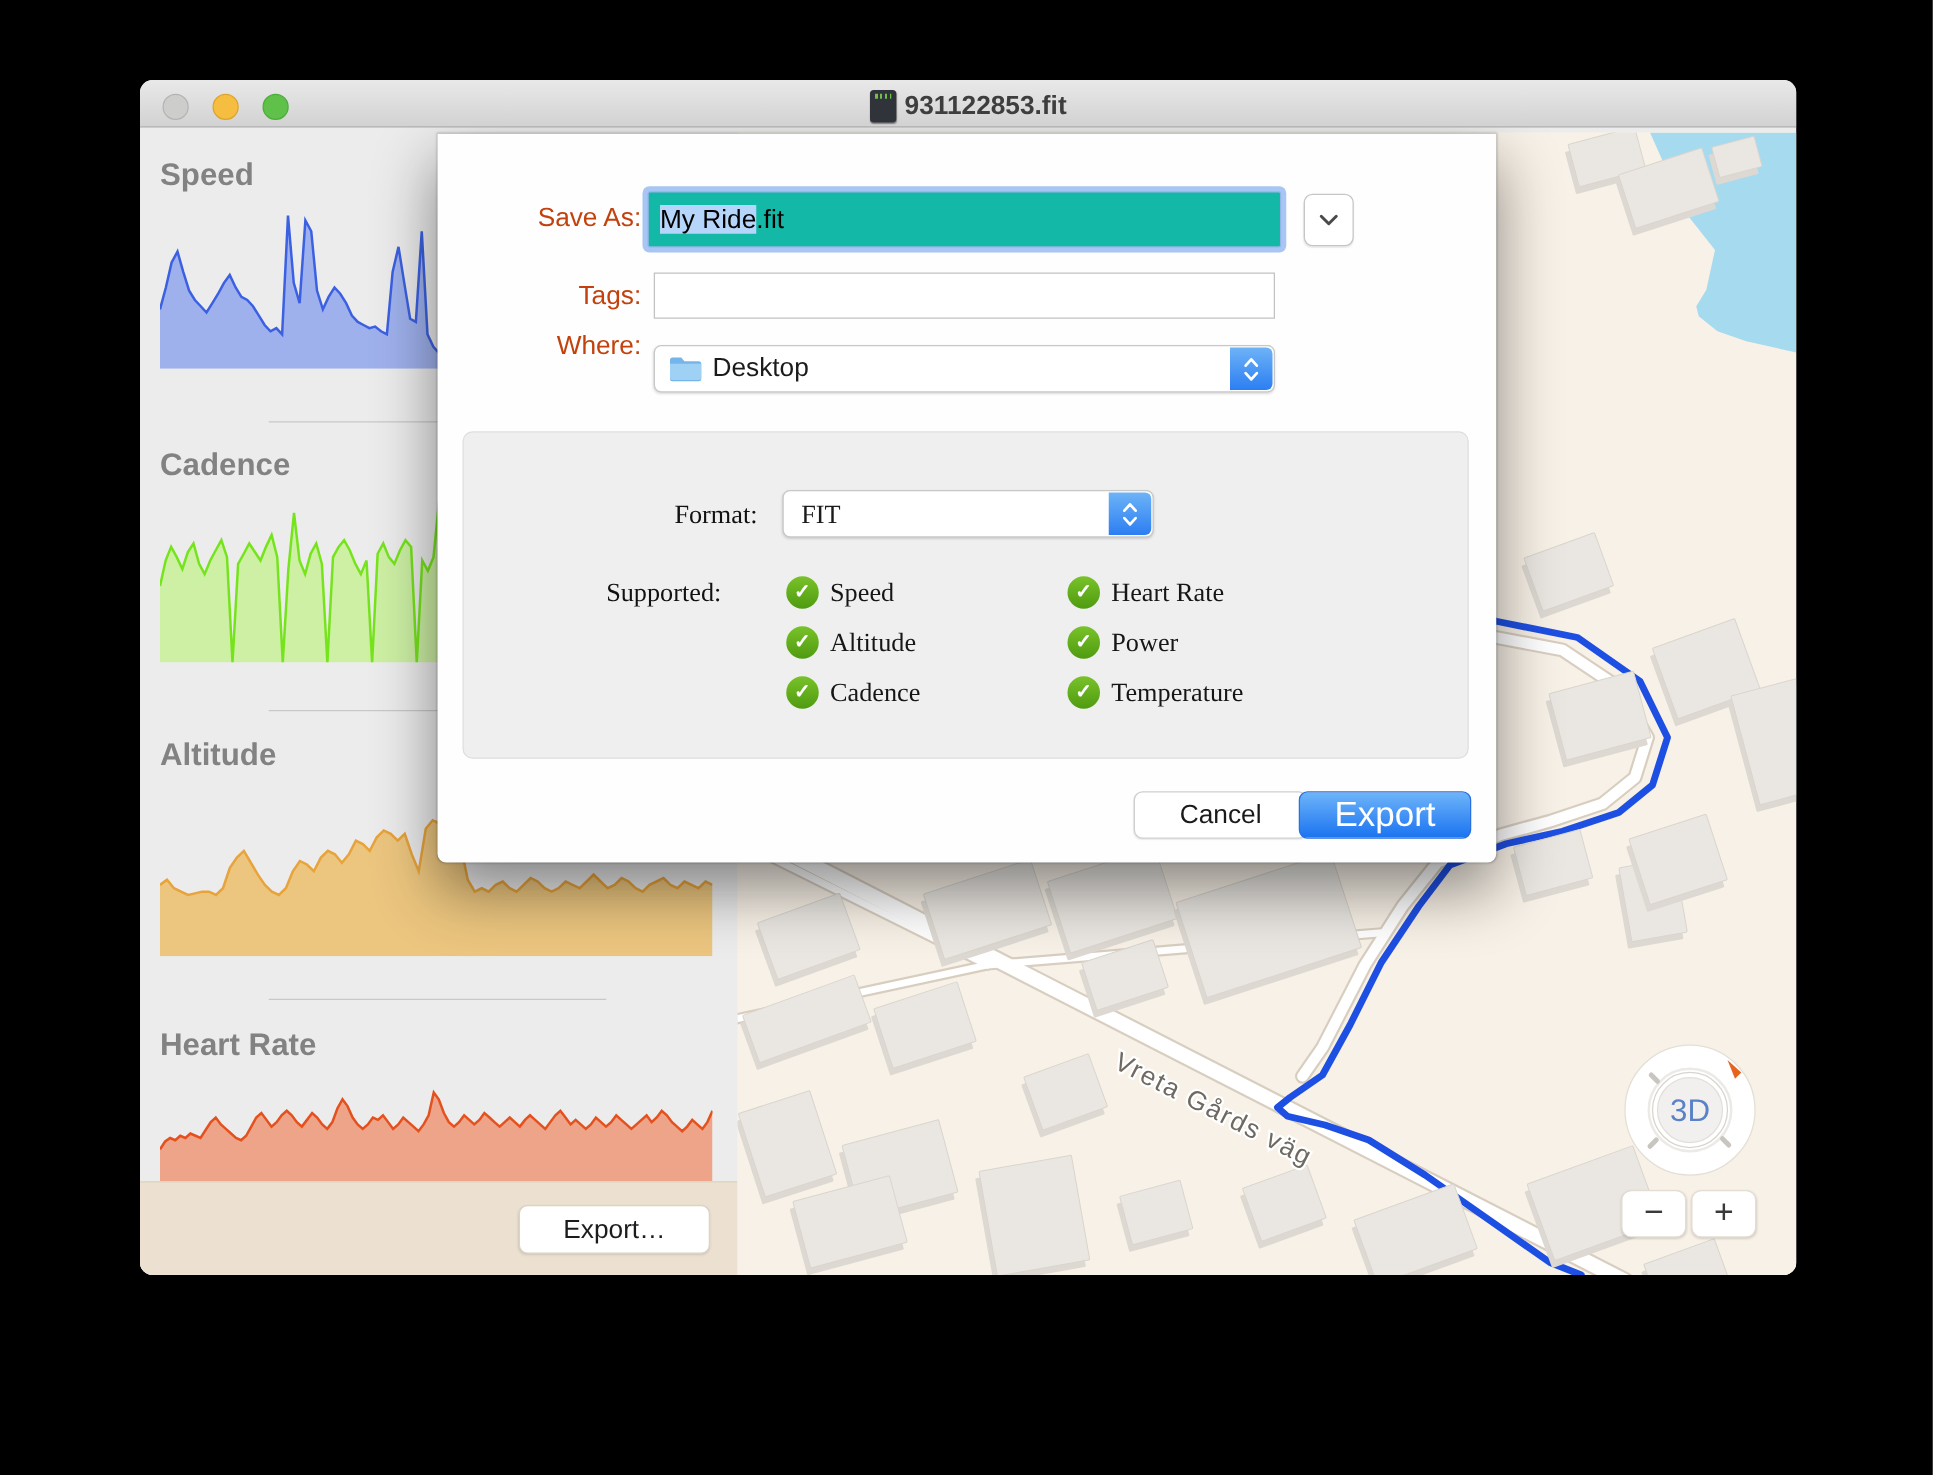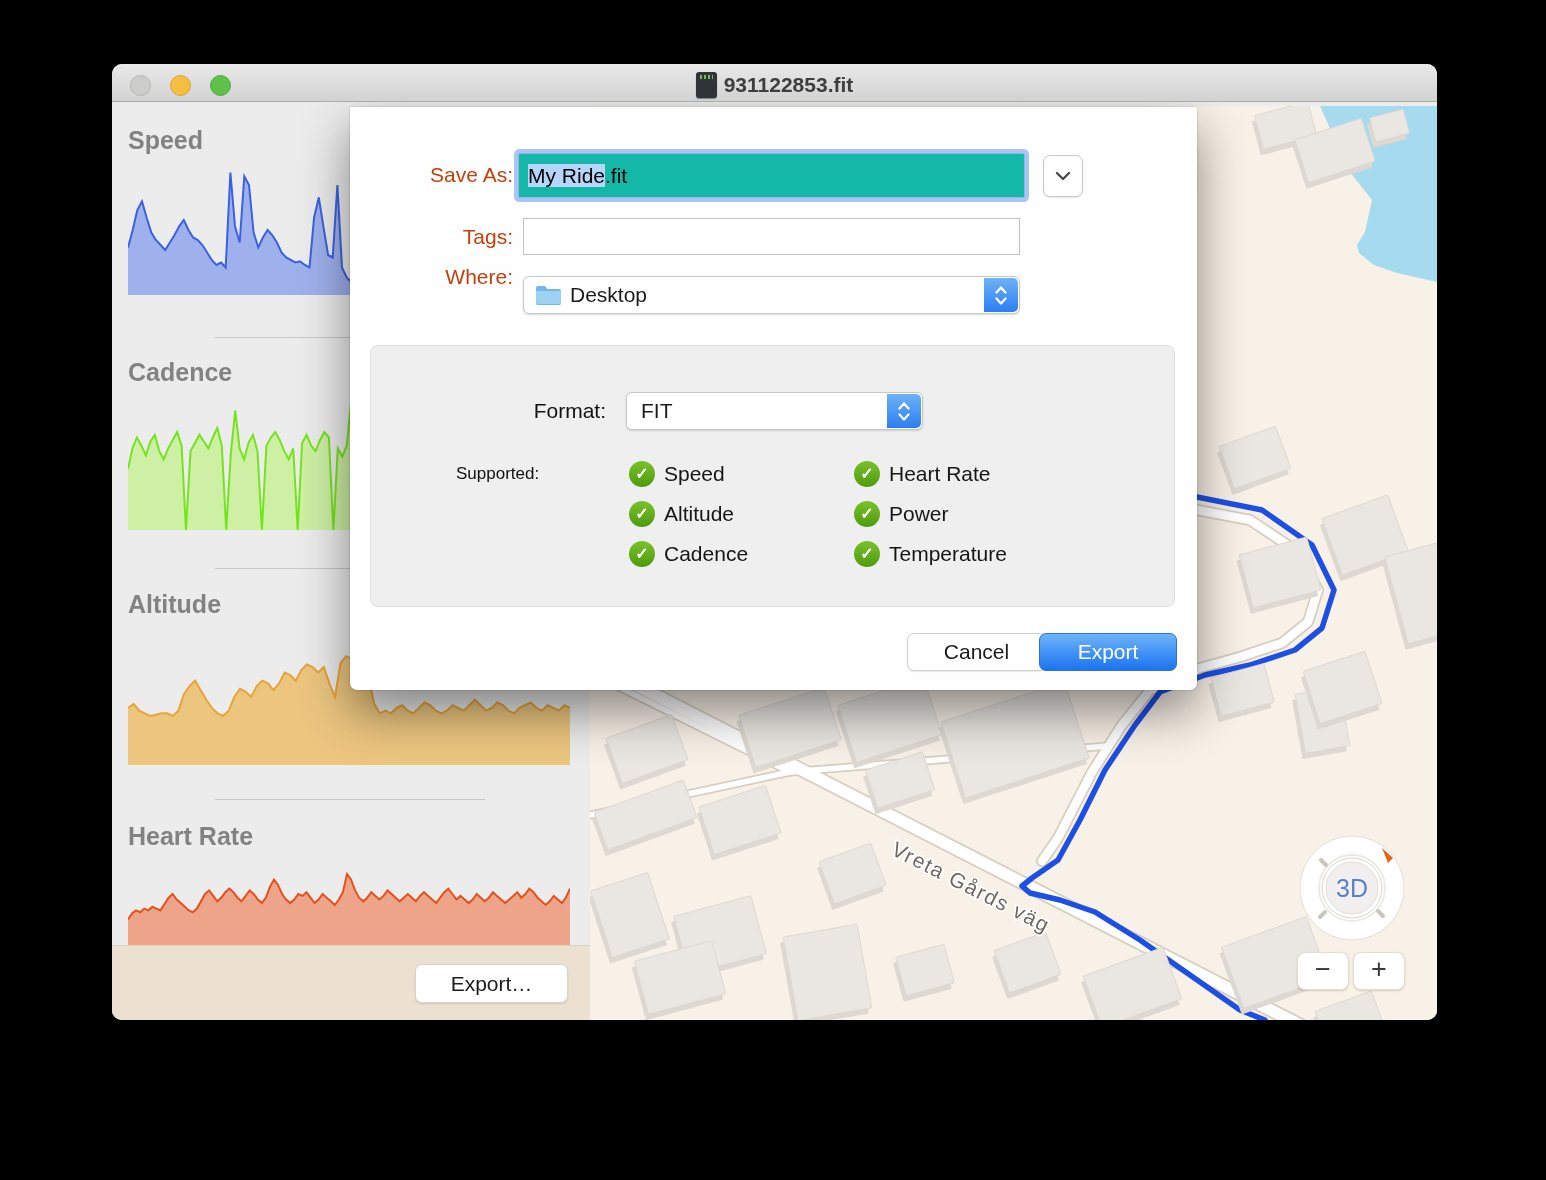--- a/index.html
+++ b/index.html
@@ -49,34 +49,34 @@
     border-radius:7px;box-shadow:0 1px 1px rgba(0,0,0,.08);display:flex;align-items:center;justify-content:center;}
   #tags-field{position:absolute;left:173px;top:111px;width:497px;height:37px;background:#fff;border:1px solid #c2c2c2;}
   .popup{position:absolute;background:#fff;border:1px solid #c8c8c8;border-radius:6px;box-shadow:0 1px 2px rgba(0,0,0,.14);
     font-size:21px;color:#1b1b1b;}
   #where-popup{left:173px;top:169px;width:497px;height:38px;}
   .popup .cap{position:absolute;right:1px;top:1px;bottom:1px;width:34px;border-radius:0 5px 5px 0;
     background:linear-gradient(#6db3f7,#2c7ef2);display:flex;flex-direction:column;align-items:center;justify-content:center;gap:3px;}
   .cap svg{display:block;}
   #where-popup .lbl{position:absolute;left:46px;top:0;line-height:36px;}
   #folder-icon{position:absolute;left:11px;top:7px;}
-  #format-panel{position:absolute;left:20px;top:238px;width:805px;height:262px;background:#efefef;border:1px solid #dedede;border-radius:8px;}
+  #format-panel{position:absolute;left:20px;top:238px;width:805px;height:262px;background:#efefef;border:1px solid #dedede;border-radius:8px;font-family:Liberation Serif, serif;}
   #format-label{position:absolute;left:85px;width:150px;text-align:right;top:46px;height:38px;line-height:38px;font-size:21px;color:#111;}
   #format-popup{left:255px;top:46px;width:297px;height:38px;}
   #format-popup .lbl{position:absolute;left:14px;top:0;line-height:36px;}
-  #supported-label{position:absolute;left:85px;width:150px;text-align:left;top:113px;height:30px;line-height:30px;font-size:17px;color:#111;}
+  #supported-label{position:absolute;left:85px;width:150px;text-align:center;top:113px;height:30px;line-height:30px;font-size:21px;color:#111;}
   .sup-col{position:absolute;top:108px;}
   #sup-col1{left:258px;} #sup-col2{left:483px;}
   .sup-item{height:40px;display:flex;align-items:center;gap:9px;font-size:21px;color:#161616;}
   .check{width:26px;height:26px;border-radius:50%;background:linear-gradient(#79c22a,#4f9b10);color:#fff;
     font-size:16px;font-weight:700;text-align:center;line-height:26px;flex:0 0 26px;}
   #cancel-btn{position:absolute;left:536px;top:526px;width:139px;height:38px;background:#fff;border:1px solid #cfcfcf;
     border-radius:7px;font-size:21px;color:#1a1a1a;text-align:center;line-height:36px;box-shadow:0 1px 1px rgba(0,0,0,.08);margin-left:21px;}
   #export-btn{position:absolute;left:689px;top:526px;width:138px;height:38px;border:1px solid #2a70e0;
-    background:linear-gradient(#6db4f9,#1b74f1);border-radius:7px;font-size:21px;color:#fff;text-align:center;line-height:36px;}
+    background:linear-gradient(#6db4f9,#1b74f1);border-radius:7px;font-size:28px;color:#fff;text-align:center;line-height:36px;}
 </style>
 </head>
 <body>
 
 <div id="app-window">
 
   <div id="sidebar">
     <div class="chart-block" style="top:20px">
       <div class="chart-label">Speed</div>
     </div>

